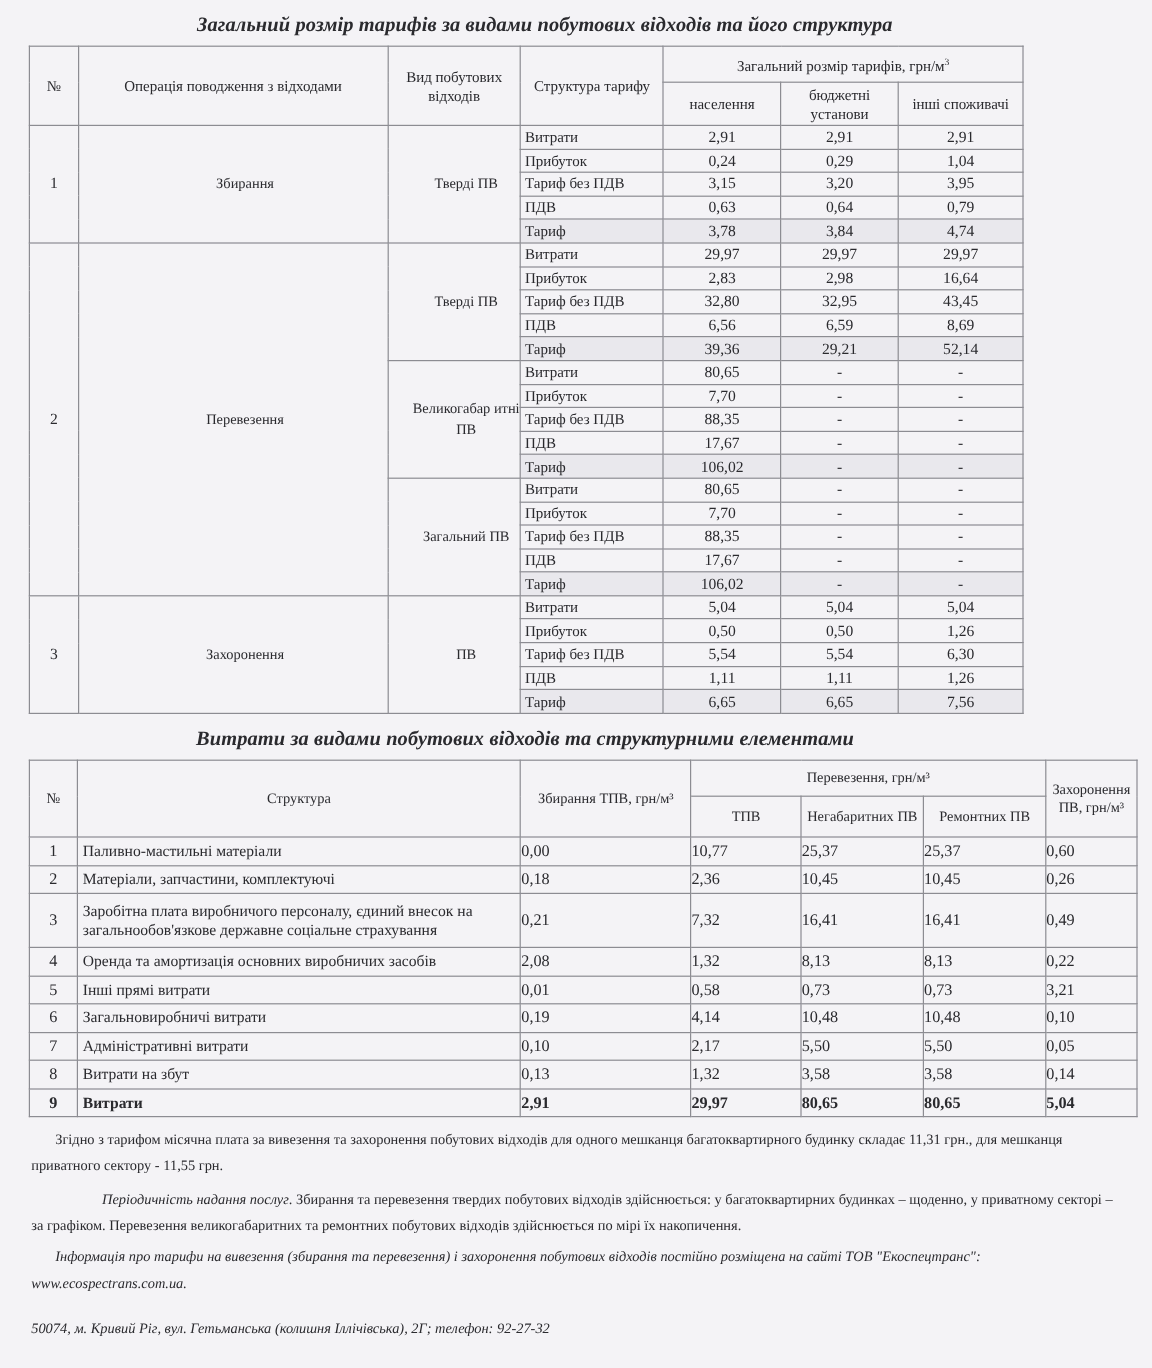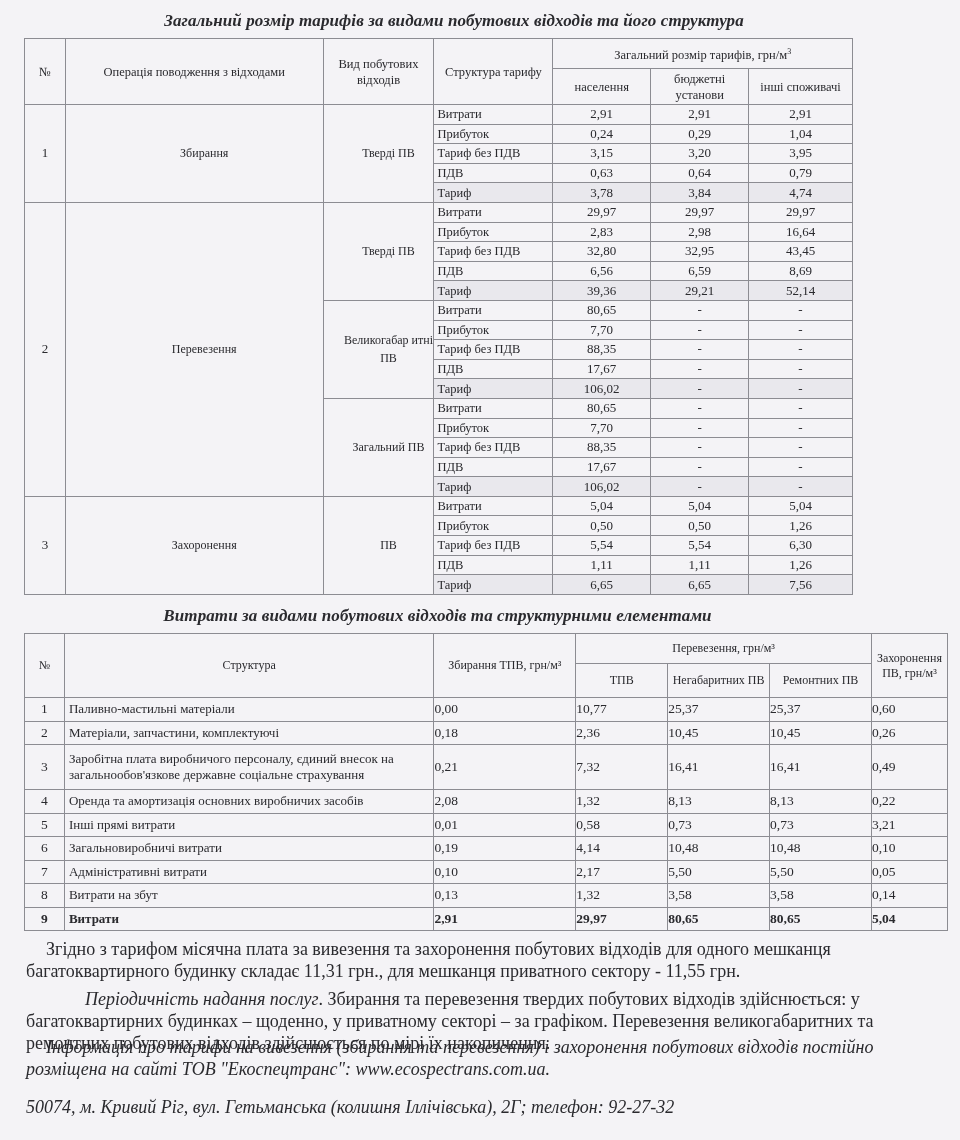--- a/index.html
+++ b/index.html
@@ -34,21 +34,21 @@
   #t2 th { text-align: center; vertical-align: middle; font-size: 12px; line-height: 15px; }
   #t2 .hdr1 { height: 30px; }
   #t2 .hdr2 { height: 34px; }
   #t2 td { height: 22.5px; line-height: 16px; }
   #t2 td.num { text-align: left; font-size: 13.5px; }
   #t2 td.no { text-align: center; font-size: 13.5px; }
   #t2 td.lbl { padding-left: 4px; font-size: 13px; }
   #t2 tr.tall td { height: 44px; }
   #t2 tr.total td { font-weight: bold; }
   
-  .para { position: absolute; left: 26px; width: 910px; font-size: 18px; line-height: 22px; }
+  .para { position: absolute; left: 26px; width: 910px; font-size: 12px; line-height: 22px; }
   .para .indent { display: inline-block; width: 20px; }
   .para i { font-style: italic; margin-left: 39px; }
   #p1 { top: 938px; }
   #p2 { top: 988px; }
   #p3 { top: 1036px; font-style: italic; }
   #p4 { top: 1096px; font-style: italic; }
   sup { font-size: 8px; }
 </style>
 </head>
 <body>

